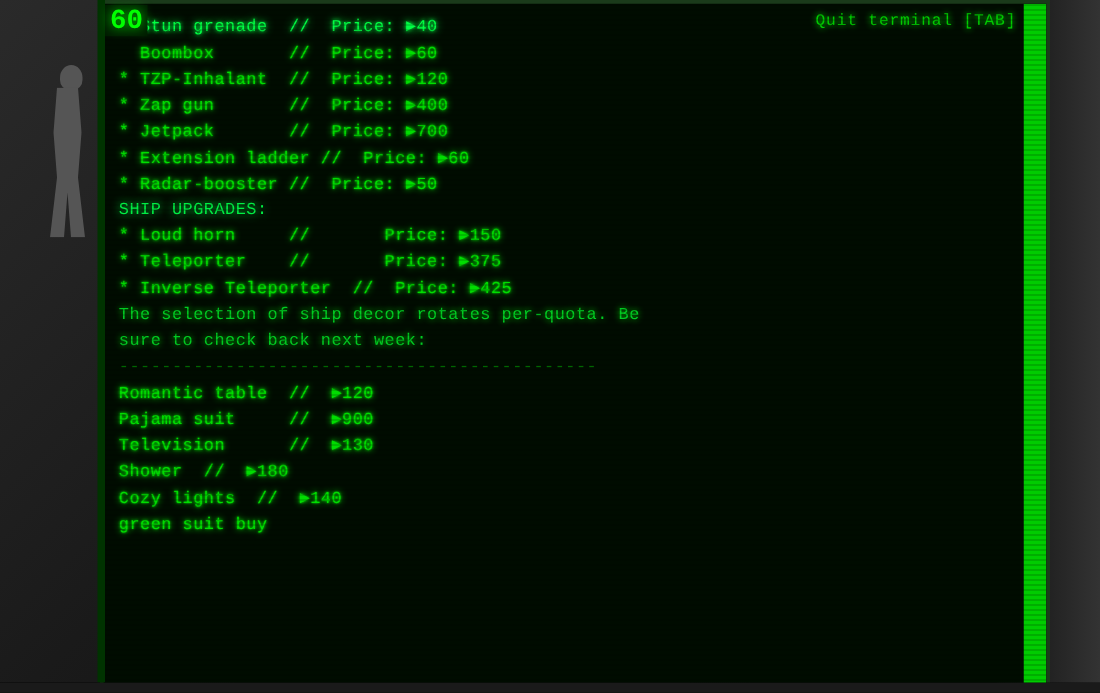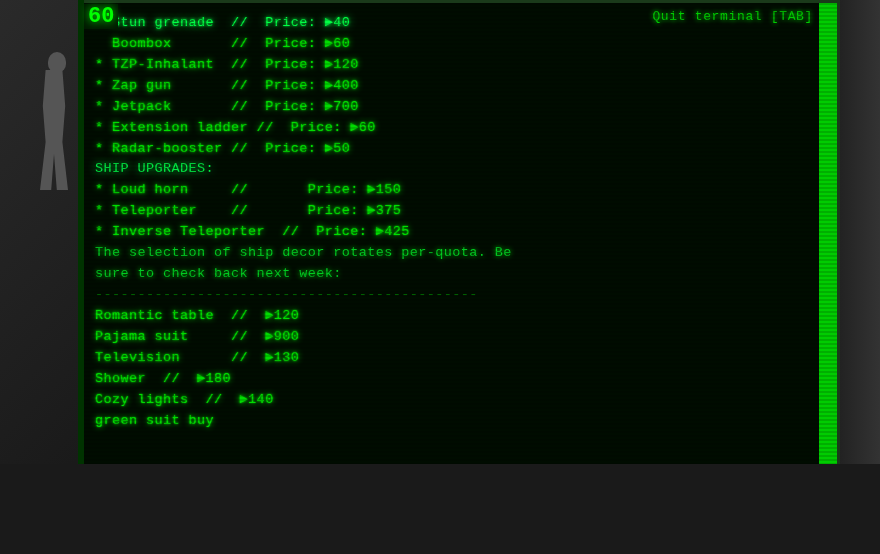--- a/index.html
+++ b/index.html
@@ -6,21 +6,21 @@
     html, body {
       width: 880px;
       height: 554px;
       overflow: hidden;
       background: #1a1a1a;
       font-family: 'Courier New', Courier, monospace;
     }
 
     .screen-container {
       width: 880px;
-      height: 464px;
+      height: 546px;
       position: relative;
       background: #000;
       overflow: hidden;
     }
 
     
     .bg-layer {
       position: absolute;
       top: 0; left: 0;
       width: 100%; height: 100%;

